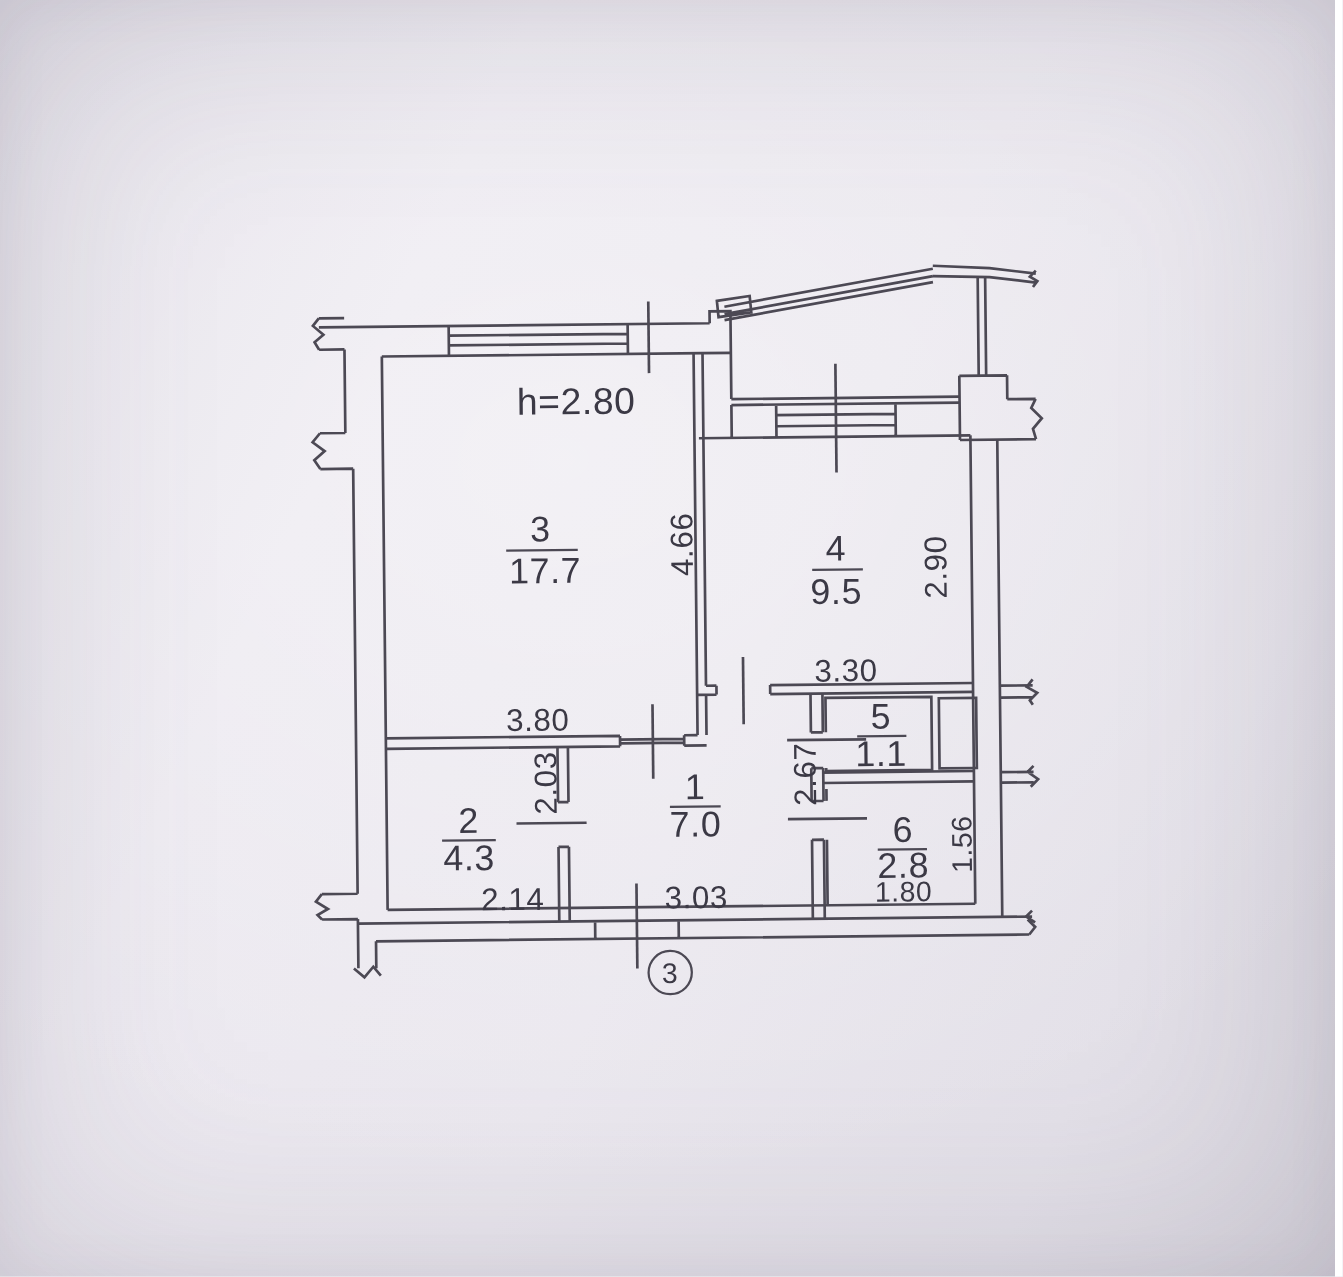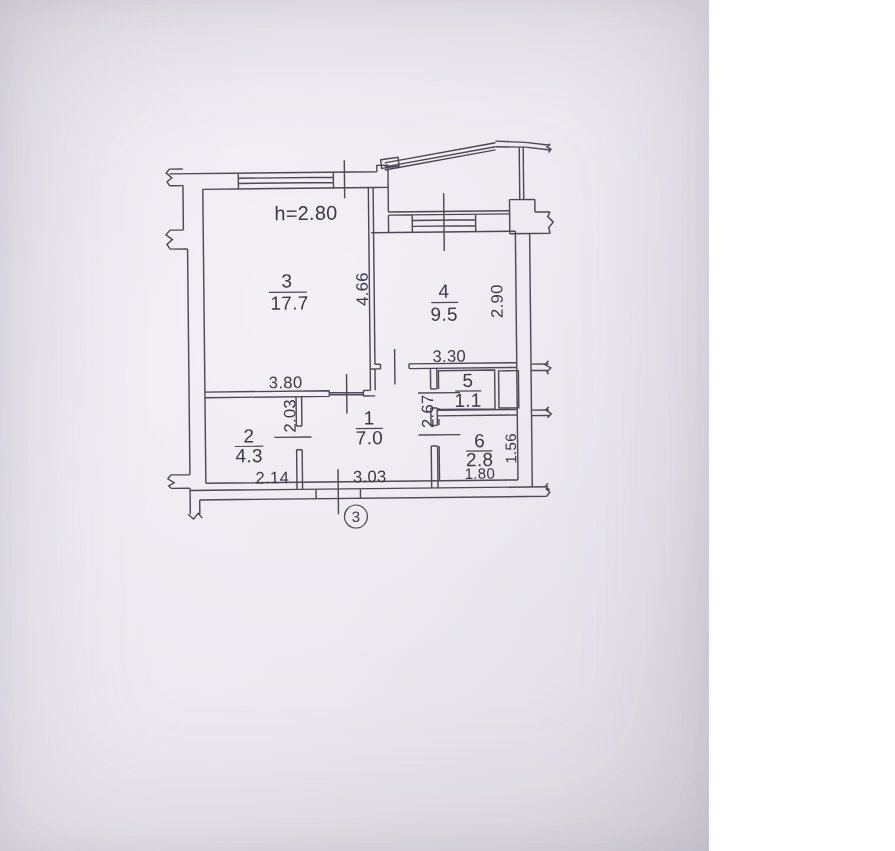--- a/index.html
+++ b/index.html
@@ -5,21 +5,21 @@
   :root {
     --paper: #e8e5ec;
     --ink: #4c4954;
     --text: #3b3945;
   }
   * { margin:0; padding:0; box-sizing:border-box; }
   html,body { width:895px; height:851px; overflow:hidden; }
   body { font-family:"Liberation Sans", sans-serif; }
 
   .photo {
-    position:relative; width:709px; height:851px;
+    position:relative; width:890px; height:851px;
     background:
       radial-gradient(120% 95% at 42% 36%, rgba(255,255,255,.38), rgba(255,255,255,0) 62%),
       linear-gradient(115deg, #e2dfe7 0%, #ece9f0 28%, #eae7ee 55%, #e3e0e8 82%, #d9d6de 100%),
       var(--paper);
   }
   .photo::after {
     content:""; position:absolute; inset:0; pointer-events:none;
     box-shadow: inset 0 0 150px rgba(95,88,112,.20), inset 0 0 36px rgba(95,88,112,.07);
   }
   svg.plan { position:absolute; inset:0; filter: blur(.32px); }

